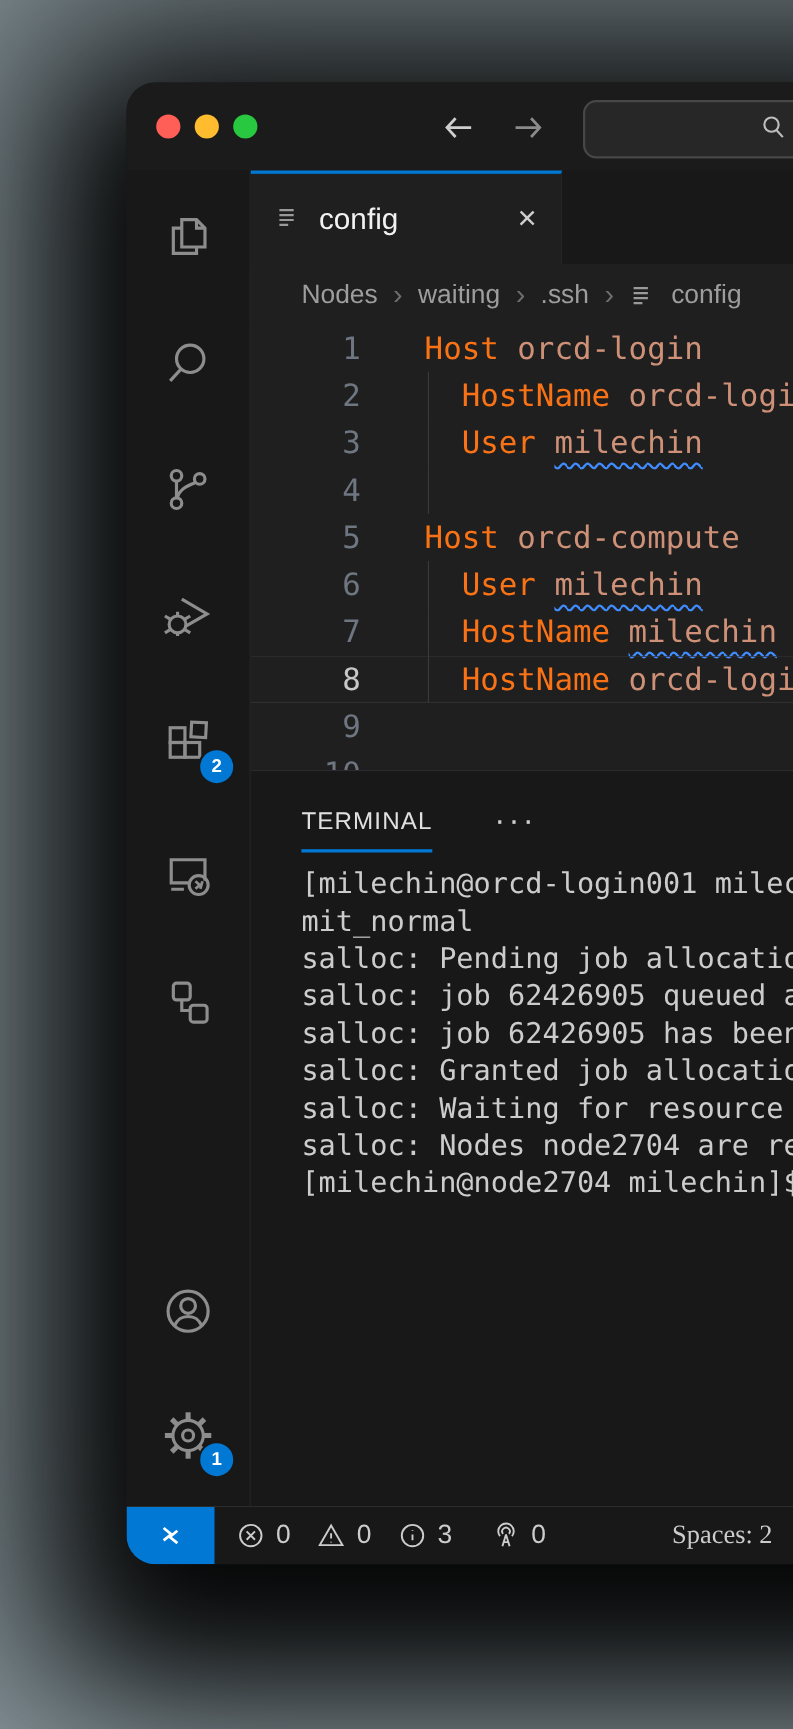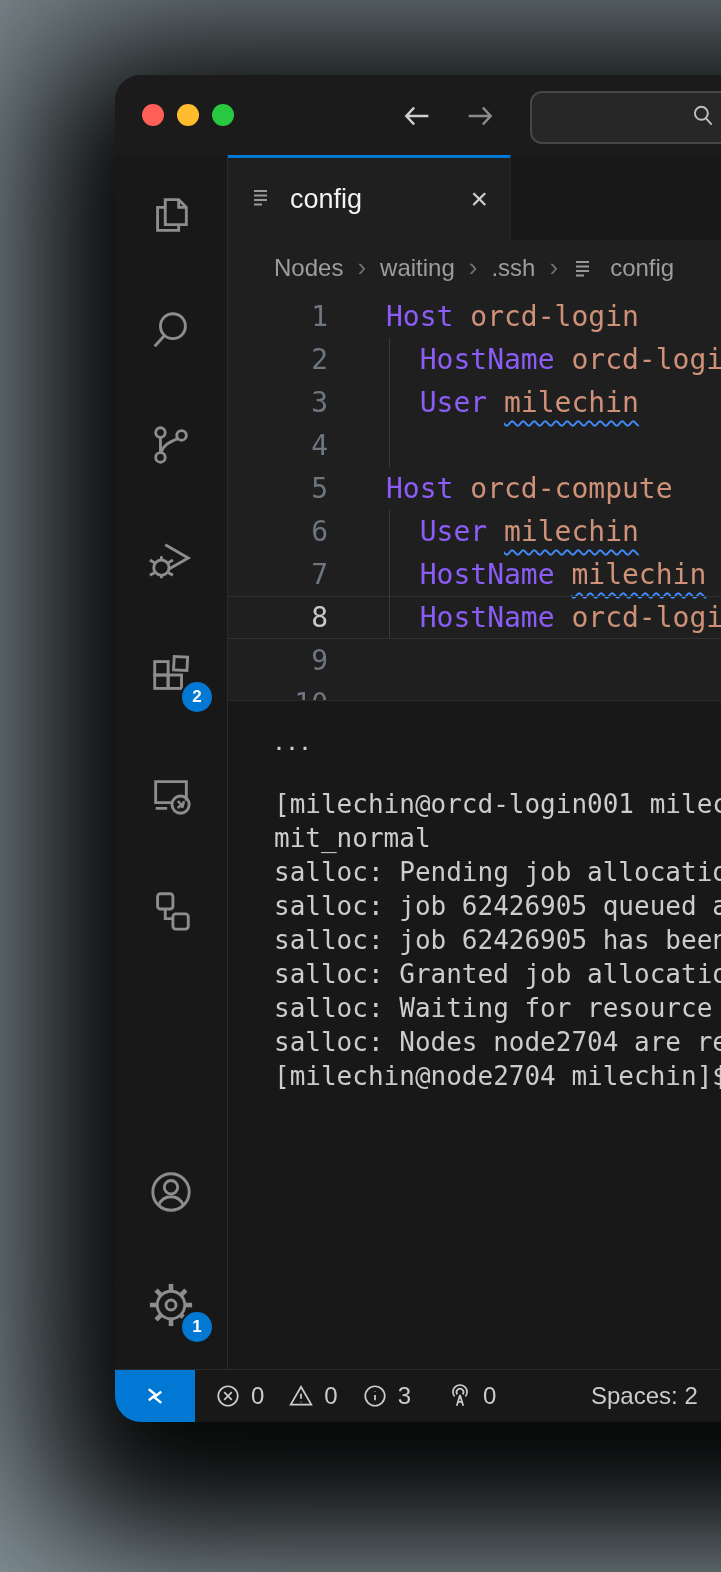--- a/index.html
+++ b/index.html
@@ -65,21 +65,21 @@
   .code-line{position:relative;height:43px;line-height:43px;white-space:pre;}
   .code-line .line-num{
     display:inline-block;width:100px;text-align:right;color:#6e7681;vertical-align:top;
   }
   .code-line .code-text{display:inline-block;margin-left:58px;color:#cccccc;vertical-align:top;}
   .code-line.current .line-num{color:#c8c8c8;}
   .code-line.current{box-shadow:inset 0 1px 0 #2f2f2f, inset 0 -1px 0 #2f2f2f;}
   .code-line.guide::before{
     content:"";position:absolute;left:161px;top:0;bottom:0;width:1px;background:#3a3a3a;
   }
-  .code-text .kw{color:#8b5cf6;}
+  .code-text .kw{color:#f97316;}
   .code-text .val{color:#ce9178;}
   .code-text .sq{
     text-decoration:underline;text-decoration-style:wavy;text-decoration-color:#3f8cff;
     text-decoration-thickness:2px;text-underline-offset:8px;
   }
   
   .panel{position:absolute;left:0;top:545px;right:0;bottom:0;background:#181818;border-top:1px solid #2b2b2b;}
   .panel-header{height:74px;display:flex;align-items:flex-end;padding-left:46px;gap:56px;}
   .panel-tab{
     color:#e0e0e0;font-size:22px;letter-spacing:1px;padding-bottom:12px;border-bottom:3px solid #0078d4;
@@ -95,21 +95,21 @@
     color:#cccccc;font-size:24px;
   }
   .remote-ind{
     position:absolute;left:0;top:0;width:80px;height:52px;background:#0078d4;
     display:flex;align-items:center;justify-content:center;
   }
   .remote-ind svg{width:30px;height:30px;stroke:#fff;stroke-width:2;fill:none;}
   .sb-group{position:absolute;top:0;height:52px;display:flex;align-items:center;gap:10px;}
   .sb-problems{left:100px;}
   .sb-ports{left:332px;}
-  .sb-right{left:476px;}
+  .sb-right{left:496px;font-family:Liberation Serif, serif;}
   .sb-group svg{width:26px;height:26px;stroke:#cccccc;stroke-width:1.6;fill:none;}
   .sb-num{margin-right:14px;}
 </style>
 </head>
 <body>
 
 <div class="window">
 
   <div class="titlebar">
     <div class="tl red"></div>
@@ -251,20 +251,21 @@
             <div class="code-line guide"><span class="line-num">6</span><span class="code-text"><span class="">  </span><span class="kw">User</span><span class=""> </span><span class="val sq">milechin</span></span></div>
             <div class="code-line guide"><span class="line-num">7</span><span class="code-text"><span class="">  </span><span class="kw">HostName</span><span class=""> </span><span class="val sq">milechin</span></span></div>
             <div class="code-line current guide"><span class="line-num">8</span><span class="code-text"><span class="">  </span><span class="kw">HostName</span><span class=""> </span><span class="val">orcd-login</span></span></div>
             <div class="code-line"><span class="line-num">9</span><span class="code-text"></span></div>
             <div class="code-line"><span class="line-num">10</span><span class="code-text"></span></div>
           </div>
       </div>
 
       <div class="panel">
         <div class="panel-header">
+          <span class="panel-tab">TERMINAL</span>
           <span class="panel-more">···</span>
         </div>
         <div class="term"><div>[milechin@orcd-login001 milechin]$ salloc -p</div><div>mit_normal</div><div>salloc: Pending job allocation 62426905</div><div>salloc: job 62426905 queued and waiting</div><div>salloc: job 62426905 has been allocated</div><div>salloc: Granted job allocation 62426905</div><div>salloc: Waiting for resource configuration</div><div>salloc: Nodes node2704 are ready for job</div><div>[milechin@node2704 milechin]$</div></div>
       </div>
     </div>
   </div>
 
   <div class="statusbar">
     <div class="remote-ind">
       <svg viewBox="0 0 24 24">

